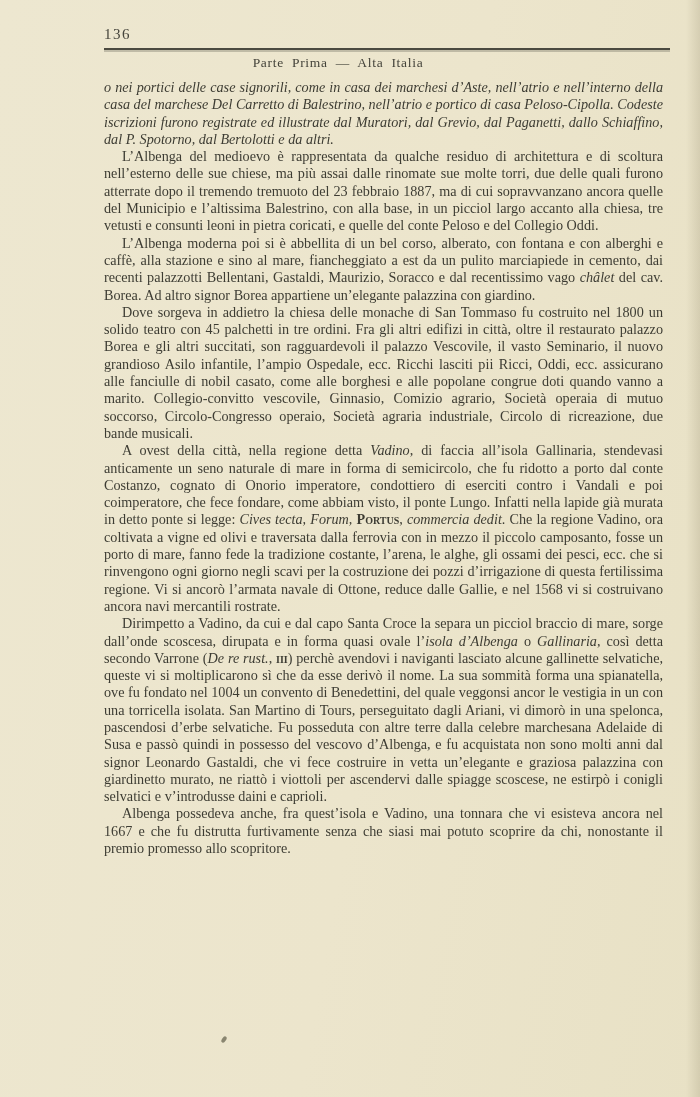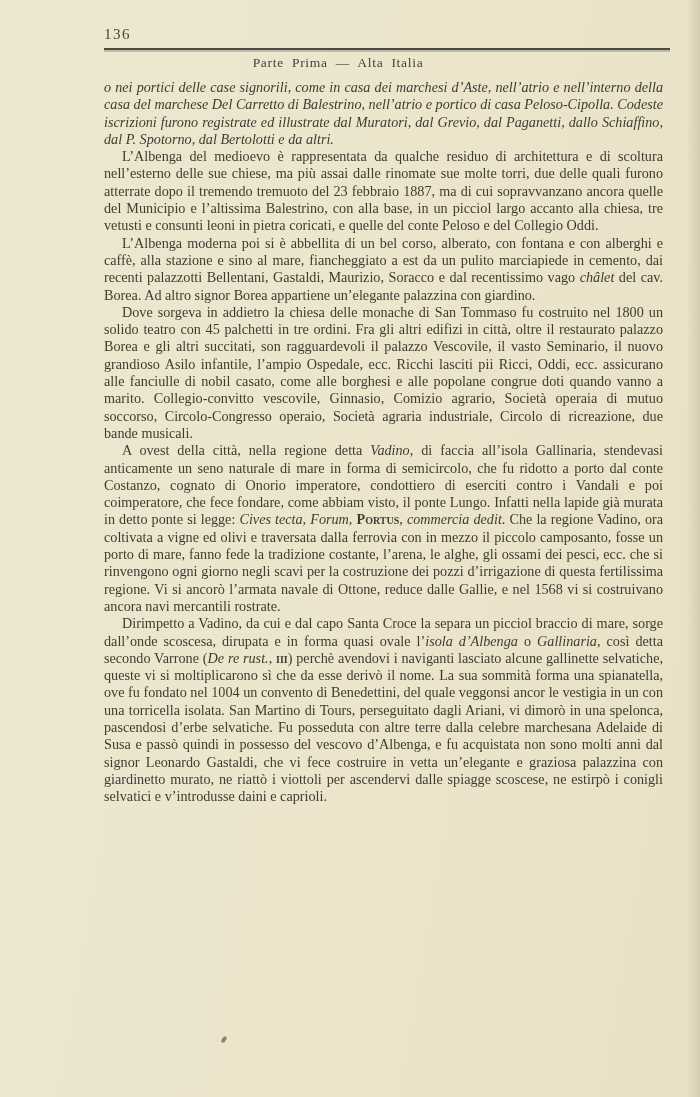--- a/index.html
+++ b/index.html
@@ -101,17 +101,18 @@
   <span class="running-title">Parte Prima — Alta Italia</span>
   <div class="rule"></div>
 
   <main class="text-block">
       <p class="noindent"><span>o nei portici delle case signorili, come in casa dei marchesi d’Aste, nell’atrio e nell’interno della casa del marchese Del Carretto di Balestrino, nell’atrio e portico di casa Peloso-Cipolla. Codeste iscrizioni furono registrate ed illustrate dal Muratori, dal Grevio, dal Paganetti, dallo Schiaffino, dal P. Spotorno, dal Bertolotti e da altri.</span></p>
       <p><span>L’Albenga del medioevo è rappresentata da qualche residuo di architettura e di scoltura nell’esterno delle sue chiese, ma più assai dalle rinomate sue molte torri, due delle quali furono atterrate dopo il tremendo tremuoto del 23 febbraio 1887, ma di cui sopravvanzano ancora quelle del Municipio e l’altissima Balestrino, con alla base, in un picciol largo accanto alla chiesa, tre vetusti e consunti leoni in pietra coricati, e quelle del conte Peloso e del Collegio Oddi.</span></p>
       <p><span>L’Albenga moderna poi si è abbellita di un bel corso, alberato, con fontana e con alberghi e caffè, alla stazione e sino al mare, fiancheggiato a est da un pulito marciapiede in cemento, dai recenti palazzotti Bellentani, Gastaldi, Maurizio, Soracco e dal recentissimo vago </span><em>châlet</em><span> del cav. Borea. Ad altro signor Borea appartiene un’elegante palazzina con giardino.</span></p>
       <p><span>Dove sorgeva in addietro la chiesa delle monache di San Tommaso fu costruito nel 1800 un solido teatro con 45 palchetti in tre ordini. Fra gli altri edifizi in città, oltre il restaurato palazzo Borea e gli altri succitati, son ragguardevoli il palazzo Vescovile, il vasto Seminario, il nuovo grandioso Asilo infantile, l’ampio Ospedale, ecc. Ricchi lasciti pii Ricci, Oddi, ecc. assicurano alle fanciulle di nobil casato, come alle borghesi e alle popolane congrue doti quando vanno a marito. Collegio-convitto vescovile, Ginnasio, Comizio agrario, Società operaia di mutuo soccorso, Circolo-Congresso operaio, Società agraria industriale, Circolo di ricreazione, due bande musicali.</span></p>
       <p><span>A ovest della città, nella regione detta </span><em>Vadino</em><span>, di faccia all’isola Gallinaria, stendevasi anticamente un seno naturale di mare in forma di semicircolo, che fu ridotto a porto dal conte Costanzo, cognato di Onorio imperatore, condottiero di eserciti contro i Vandali e poi coimperatore, che fece fondare, come abbiam visto, il ponte Lungo. Infatti nella lapide già murata in detto ponte si legge: </span><em>Cives tecta, Forum,</em><span> </span><span class="sc">Portus</span><span>, </span><em>commercia dedit</em><span>. Che la regione Vadino, ora coltivata a vigne ed olivi e traversata dalla ferrovia con in mezzo il piccolo camposanto, fosse un porto di mare, fanno fede la tradizione costante, l’arena, le alghe, gli ossami dei pesci, ecc. che si rinvengono ogni giorno negli scavi per la costruzione dei pozzi d’irrigazione di questa fertilissima regione. Vi si ancorò l’armata navale di Ottone, reduce dalle Gallie, e nel 1568 vi si costruivano ancora navi mercantili rostrate.</span></p>
       <p><span>Dirimpetto a Vadino, da cui e dal capo Santa Croce la separa un picciol braccio di mare, sorge dall’onde scoscesa, dirupata e in forma quasi ovale l’</span><em>isola d’Albenga</em><span> o </span><em>Gallinaria</em><span>, così detta secondo Varrone (</span><em>De re rust.</em><span>, </span><span class="sc">iii</span><span>) perchè avendovi i naviganti lasciato alcune gallinette selvatiche, queste vi si moltiplicarono sì che da esse derivò il nome. La sua sommità forma una spianatella, ove fu fondato nel 1004 un convento di Benedettini, del quale veggonsi ancor le vestigia in un con una torricella isolata. San Martino di Tours, perseguitato dagli Ariani, vi dimorò in una spelonca, pascendosi d’erbe selvatiche. Fu posseduta con altre terre dalla celebre marchesana Adelaide di Susa e passò quindi in possesso del vescovo d’Albenga, e fu acquistata non sono molti anni dal signor Leonardo Gastaldi, che vi fece costruire in vetta un’elegante e graziosa palazzina con giardinetto murato, ne riattò i viottoli per ascendervi dalle spiagge scoscese, ne estirpò i conigli selvatici e v’introdusse daini e caprioli.</span></p>
+      <p><span>Albenga possedeva anche, fra quest’isola e Vadino, una tonnara che vi esisteva ancora nel 1667 e che fu distrutta furtivamente senza che siasi mai potuto scoprire da chi, nonostante il premio promesso allo scopritore.</span></p>
     </main>
 
   <div class="speck"></div>
   <div class="edge-shade"></div>
 </div>
 
 </body></html>

